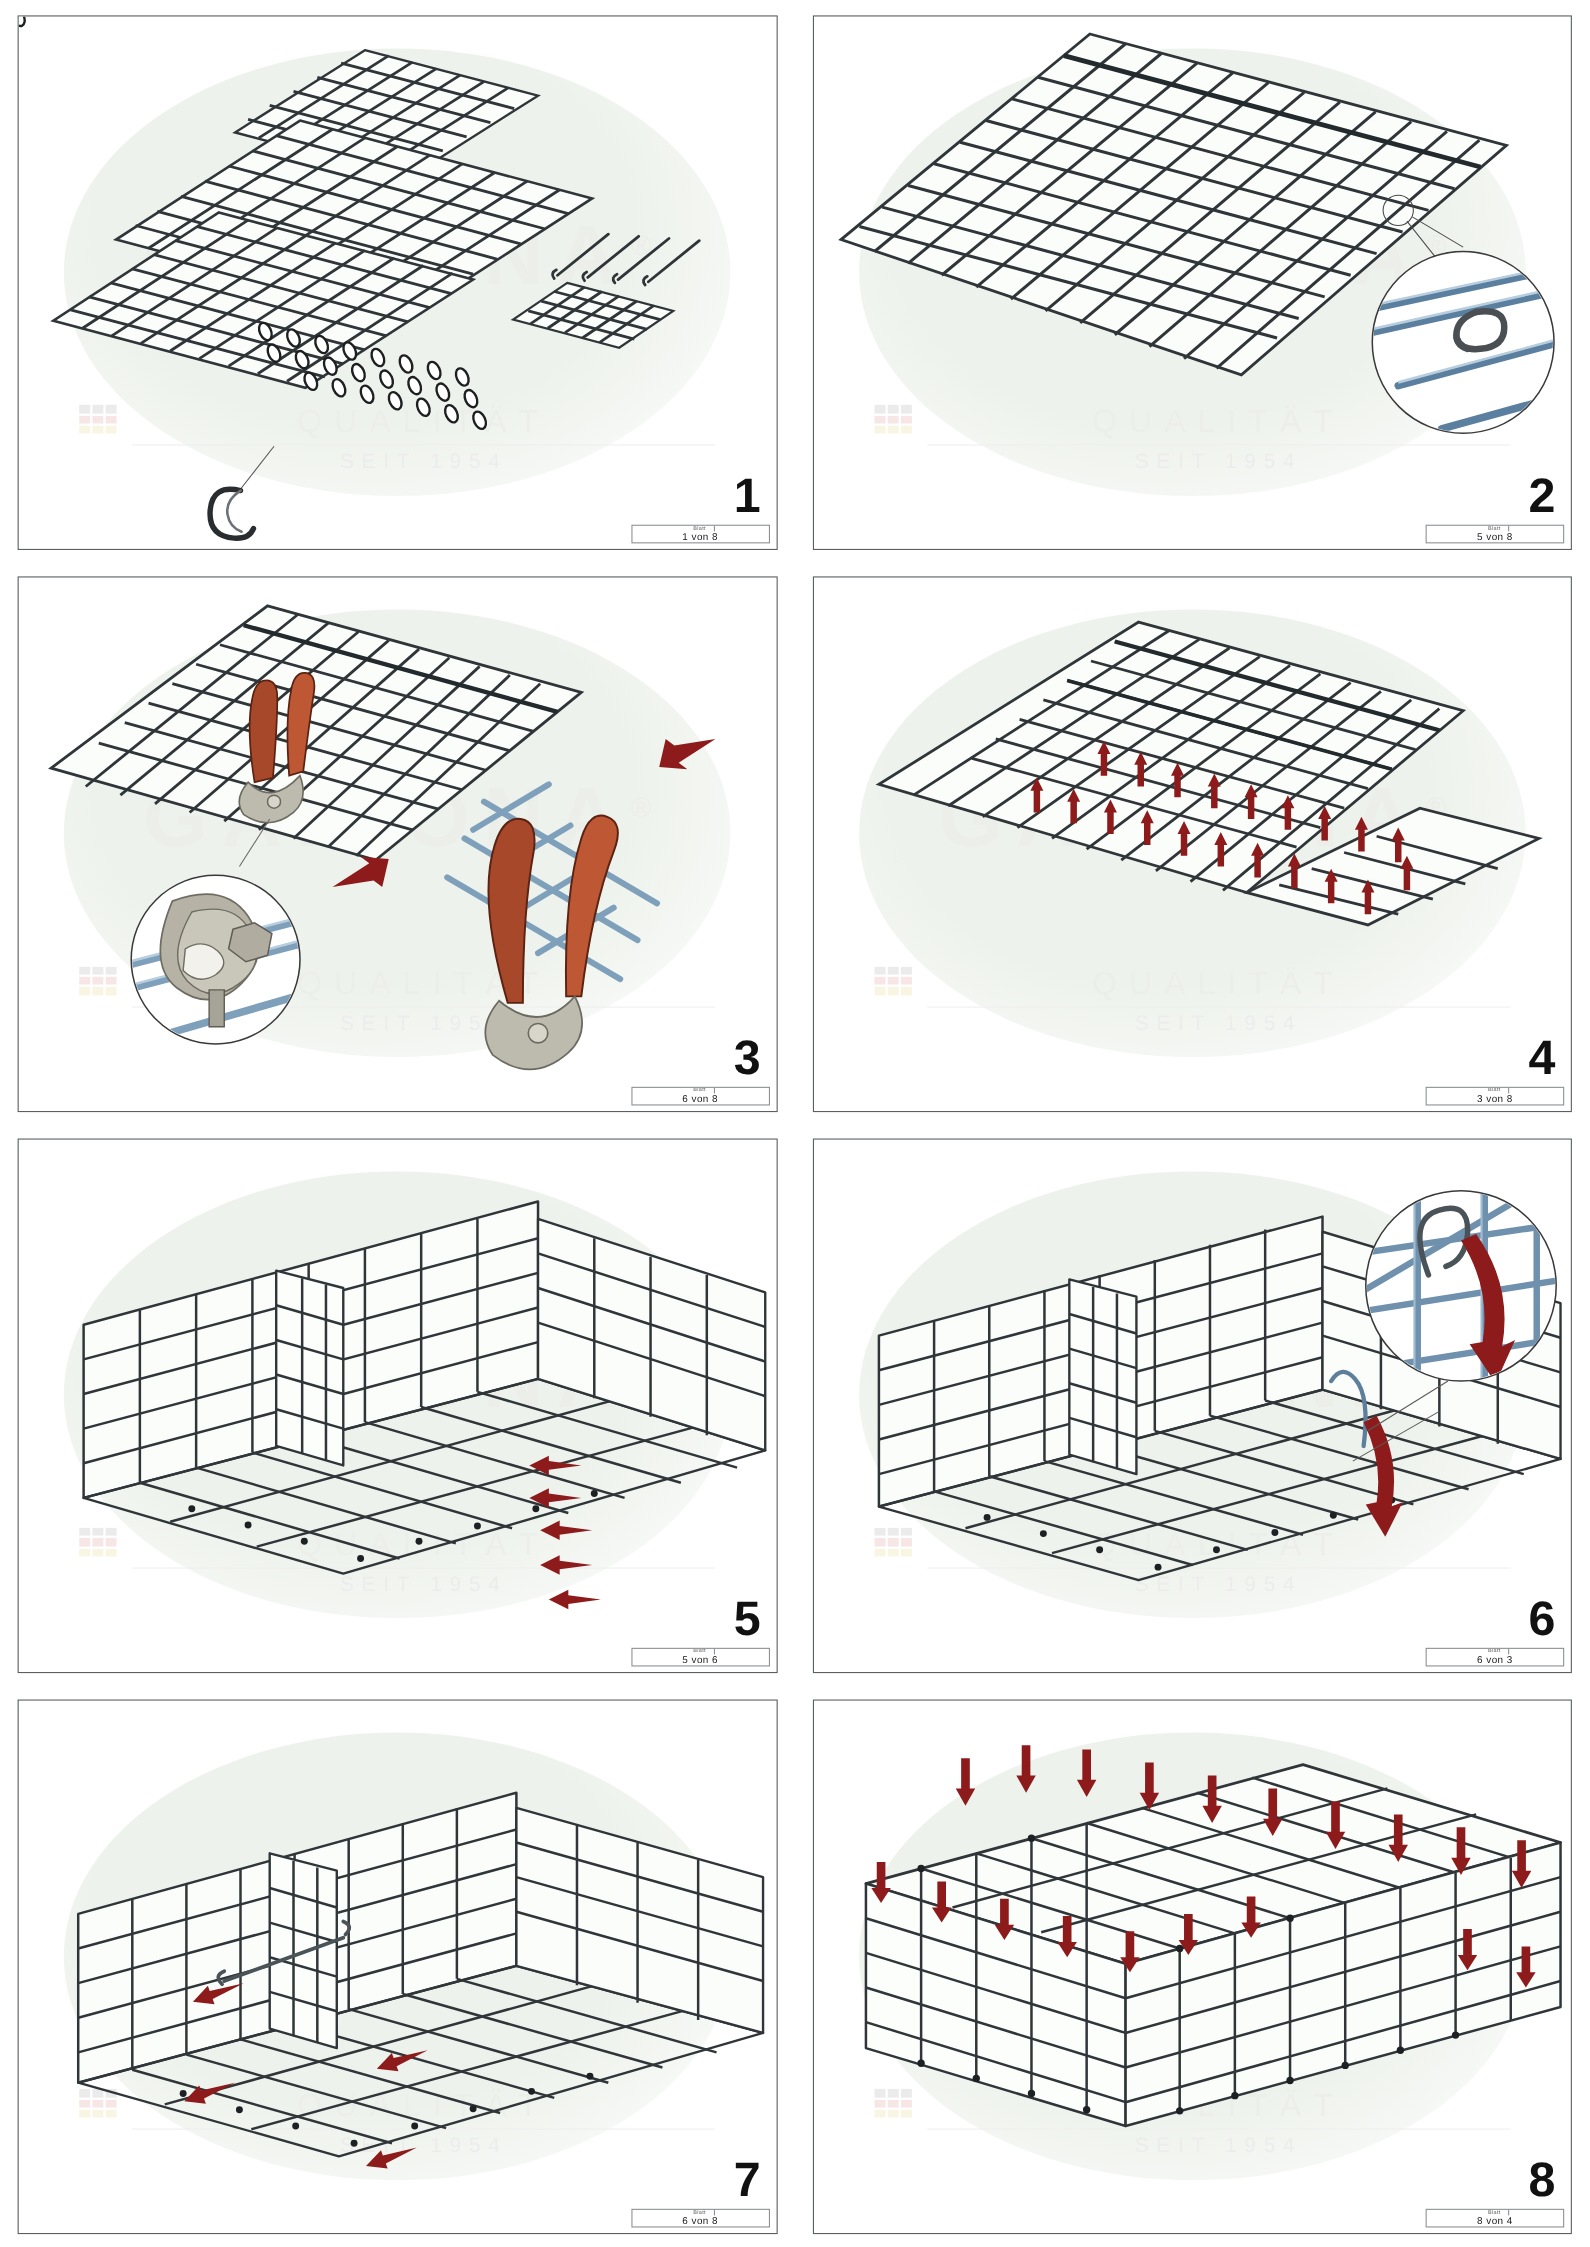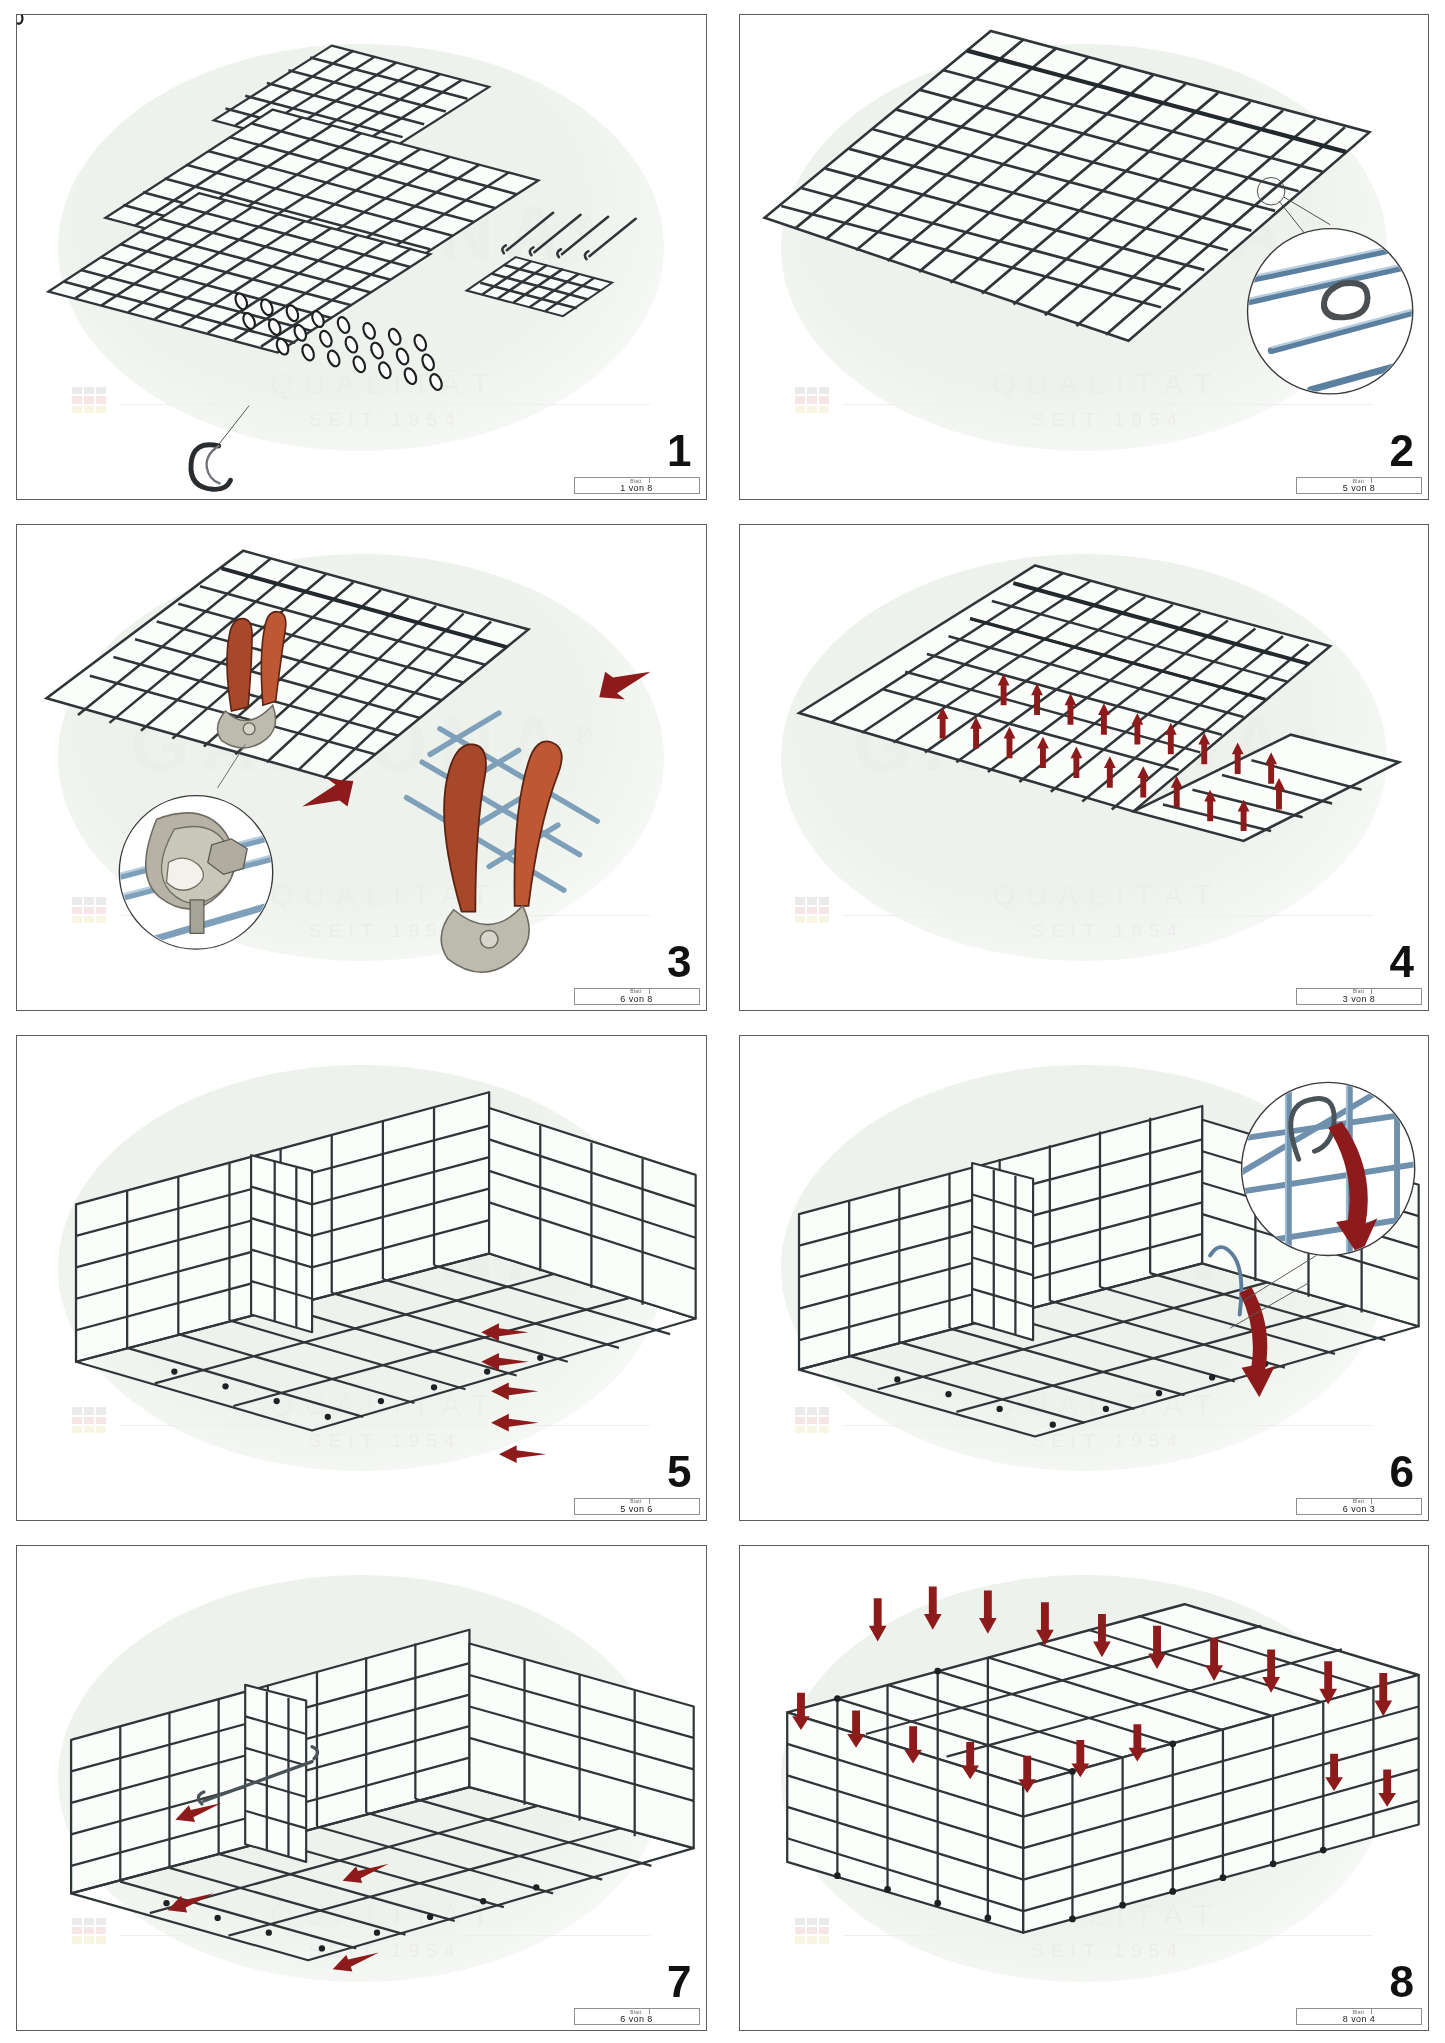--- a/index.html
+++ b/index.html
@@ -50,21 +50,21 @@
   }
   .brand-wm .reg { font-size: 26px; vertical-align: super; letter-spacing: 0; }
 
   
   .qual-wm {
     position: absolute;
     left: 8%;
     bottom: 14%;
     width: 84%;
     display: flex;
-    align-items: center;
+    align-items: flex-start;
     gap: 14px;
     pointer-events: none;
     user-select: none;
   }
   .flag {
     width: 34px; height: 26px;
     display: grid;
     grid-template-columns: repeat(3, 1fr);
     grid-template-rows: repeat(3, 1fr);
     gap: 2px;

